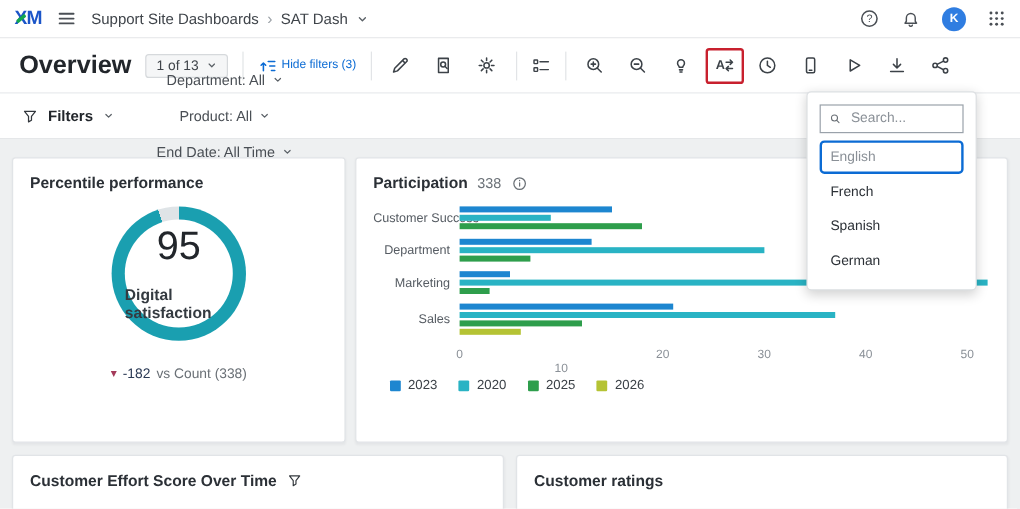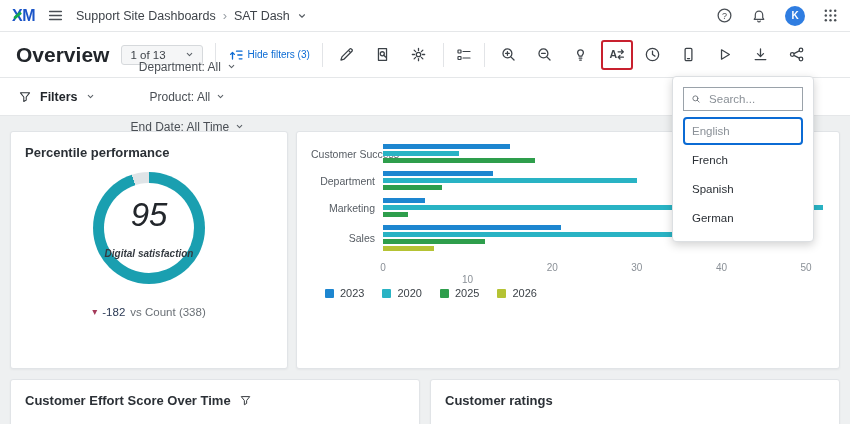--- a/index.html
+++ b/index.html
@@ -17,21 +17,21 @@
   .logo-accent { position:absolute; left:1px; top:7px; width:9px; height:2.5px; background:#12a84e; transform:rotate(-40deg); border-radius:1px; pointer-events:none; }
   .breadcrumb { display:flex; align-items:center; gap:7px; font-size:12.5px; color:#3f444a; }
   .crumb-sep { color:#9aa0a6; font-size:13px; }
   .topnav-right { margin-left:auto; display:flex; align-items:center; gap:18px; }
   .avatar { width:20px; height:20px; border-radius:50%; background:#2f7de1; color:#fff; font-size:10px; font-weight:700; display:flex; align-items:center; justify-content:center; }
   .iconbtn { color:#4a4f55; justify-content:center; }
 
   
   .toolbar { height:46px; background:#fff; border-bottom:1px solid #e5e7e9; display:flex; align-items:center; gap:12px; padding:0 16px; }
   .page-title { font-size:21px; font-weight:700; color:#22262b; margin-right:4px; }
-  .chip { display:flex; align-items:center; gap:19px; border:1px solid #d6d9dc; background:#f5f6f7; border-radius:3px; padding:3px 8px; font-size:11.5px; color:#3f444a; }
+  .chip { display:flex; align-items:center; gap:6px; border:1px solid #d6d9dc; background:#f5f6f7; border-radius:3px; padding:3px 8px; font-size:11.5px; color:#3f444a; }
   .vdiv { width:1px; height:24px; background:#e2e4e7; flex:none; }
   .hide-filters-btn { color:#0b6bd4; font-size:10px; gap:4px; }
   .toolbar-label-btn { font-size:12.5px; color:#3c4248; gap:7px; }
   .ibtn { width:24px; height:24px; justify-content:center; color:#3c4248; flex:none; }
   .red-wrap { position:relative; }
   .red-box { position:absolute; inset:-3px -4px; border:2px solid #c8202e; border-radius:3px; pointer-events:none; }
 
   
   .filterbar { height:38px; background:#fff; border-bottom:1px solid #e5e7e9; display:flex; align-items:center; gap:36px; padding:0 18px; }
   .filters-toggle { font-size:12.5px; font-weight:700; color:#22262b; gap:8px; }
@@ -47,21 +47,21 @@
   .card-participation { flex:1; height:238px; }
   .row2 .card { flex:1; height:90px; }
   .card-head { display:flex; align-items:center; gap:8px; padding:13px 14px 0; }
   .card-title { font-size:13px; font-weight:700; color:#2b3036; }
 
   
   .pc-body { display:flex; flex-direction:column; align-items:center; }
   .donut { width:112px; height:112px; border-radius:50%; margin-top:12px; display:flex; align-items:center; justify-content:center; }
   .donut-hole { width:90px; height:90px; border-radius:50%; background:#fff; display:flex; flex-direction:column; align-items:center; justify-content:center; }
   .donut-value { font-size:33px; color:#22262b; line-height:1; }
-  .donut-label { font-size:10px; font-weight:700; color:#343a40; margin-top:17px; }
+  .donut-label { font-size:13px; font-weight:700; color:#343a40; margin-top:17px; }
   .delta { margin-top:22px; font-size:11.5px; color:#6a7076; display:flex; align-items:center; gap:5px; }
   .delta-arrow { color:#a43a5a; font-size:10px; line-height:1; }
   .delta-value { color:#2b3a55; }
 
   
   .count-badge { font-size:12px; color:#6a7076; }
   .chart-wrap { padding:12px 16px 0 14px; }
   .chart-group { display:flex; align-items:center; margin-bottom:8px; }
   .group-label { width:64px; text-align:right; margin-right:8px; font-size:10.5px; color:#565c63; flex:none; white-space:nowrap; }
   .bars { flex:1; display:flex; flex-direction:column; gap:2px; }
@@ -275,35 +275,45 @@
   </div>
 
   <div class="content">
     <div class="row1">
 
       <section class="card card-percentile">
         <div class="card-head">
           <span class="card-title">Percentile performance</span>
         </div>
         <div class="pc-body">
-          <div class="donut" style="background: conic-gradient(rgb(26, 159, 176) 0deg, rgb(26, 159, 176) 95%, rgb(223, 228, 231) 0deg); font-style: italic;">
+          <div class="donut" style="background: conic-gradient(rgb(26, 159, 176) 0deg, rgb(26, 159, 176) 95%, rgb(223, 228, 231) 0deg);">
             <div class="donut-hole">
               <span class="donut-value">95</span>
               <span class="donut-label">Digital satisfaction</span>
             </div>
           </div>
           <div class="delta">
             <span class="delta-arrow">▾</span>
             <span class="delta-value">-182</span>
             <span>vs Count (338)</span>
           </div>
         </div>
       </section>
 
       <section class="card card-participation">
+        <div class="card-head">
+          <span class="card-title">Participation</span>
+          <span class="count-badge">338</span>
+          <span>
+            <svg width="14" height="14" viewBox="0 0 16 16" fill="none" stroke="#6a7076" stroke-width="1.2" stroke-linecap="round">
+                <circle cx="8" cy="8" r="5.5"></circle>
+                <path d="M8 7.2v3.2M8 5v.2"></path>
+              </svg>
+          </span>
+        </div>
         <div class="chart-wrap">
           <div id="chart-rows">
               <div class="chart-group">
                 <div class="group-label">Customer Success</div>
                 <div class="bars">
                   <div class="bar" style="width: 28.8462%; background: rgb(29, 134, 208);"></div>
                   <div class="bar" style="width: 17.3077%; background: rgb(41, 179, 196);"></div>
                   <div class="bar" style="width: 34.6154%; background: rgb(46, 158, 76);"></div>
                 </div>
               </div>

